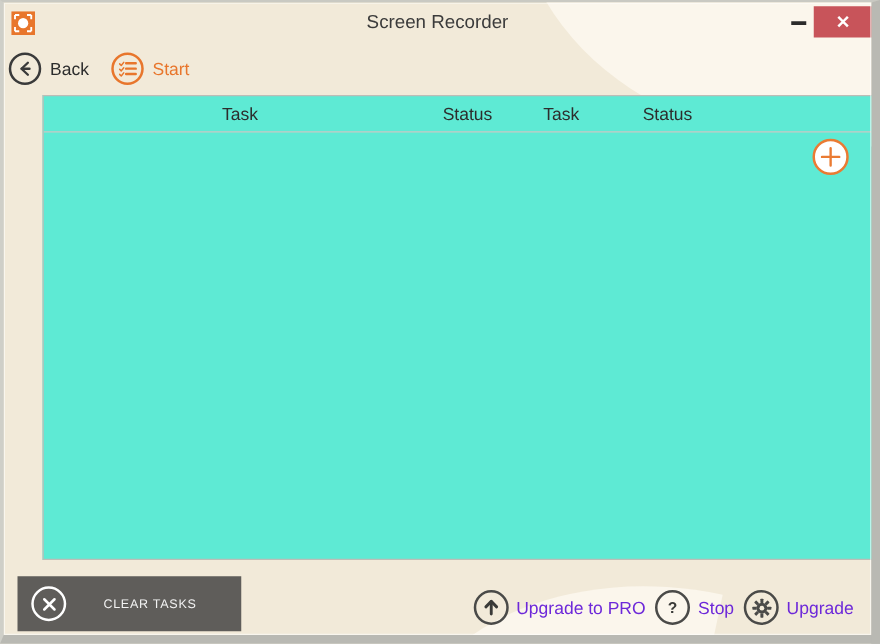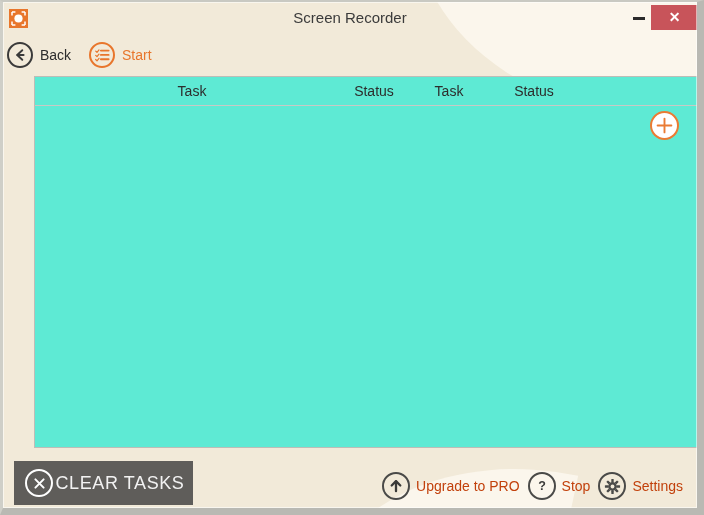--- a/index.html
+++ b/index.html
@@ -233,21 +233,21 @@
     box-sizing: border-box;
     display: flex;
     align-items: center;
     justify-content: center;
     flex: none;
   }
   #clear-tasks-label {
     flex: 1;
     text-align: center;
     color: #f2f2f2;
-    font-size: 18px;
+    font-size: 10px;
     letter-spacing: 0.6px;
     padding-right: 6px;
   }
 
   #footer-actions {
     position: absolute;
     right: 14px;
     top: 468px;
     height: 32px;
     display: flex;
@@ -267,21 +267,21 @@
     border: 2px solid #4a4a48;
     box-sizing: border-box;
     display: flex;
     align-items: center;
     justify-content: center;
     flex: none;
   }
   .footer-label {
     margin-left: 6px;
     font-size: 14px;
-    color: #c2410c;
+    color: #6d28d9;
   }
 </style>
 </head>
 <body>
 
 <div id="window">
 
   <div class="swoosh" id="swoosh-top"></div>
   <div class="swoosh" id="swoosh-bottom"></div>
 
@@ -392,17 +392,17 @@
             <rect x="12.7" y="7.3" width="3.4" height="2.4" rx="0.5"></rect>
             <rect x="7.3" y="0.9" width="2.4" height="3.4" rx="0.5" transform="rotate(45 8.5 8.5)"></rect>
             <rect x="7.3" y="12.7" width="2.4" height="3.4" rx="0.5" transform="rotate(45 8.5 8.5)"></rect>
             <rect x="0.9" y="7.3" width="3.4" height="2.4" rx="0.5" transform="rotate(45 8.5 8.5)"></rect>
             <rect x="12.7" y="7.3" width="3.4" height="2.4" rx="0.5" transform="rotate(45 8.5 8.5)"></rect>
           </g>
           <circle cx="8.5" cy="8.5" r="4.4" fill="#4a4a48"></circle>
           <circle cx="8.5" cy="8.5" r="1.9" fill="#f2ead9"></circle>
         </svg>
       </span>
-      <span class="footer-label">Settings</span>
+      <span class="footer-label">Upgrade</span>
     </div>
   </div>
 
 </div>
 
 </body></html>

